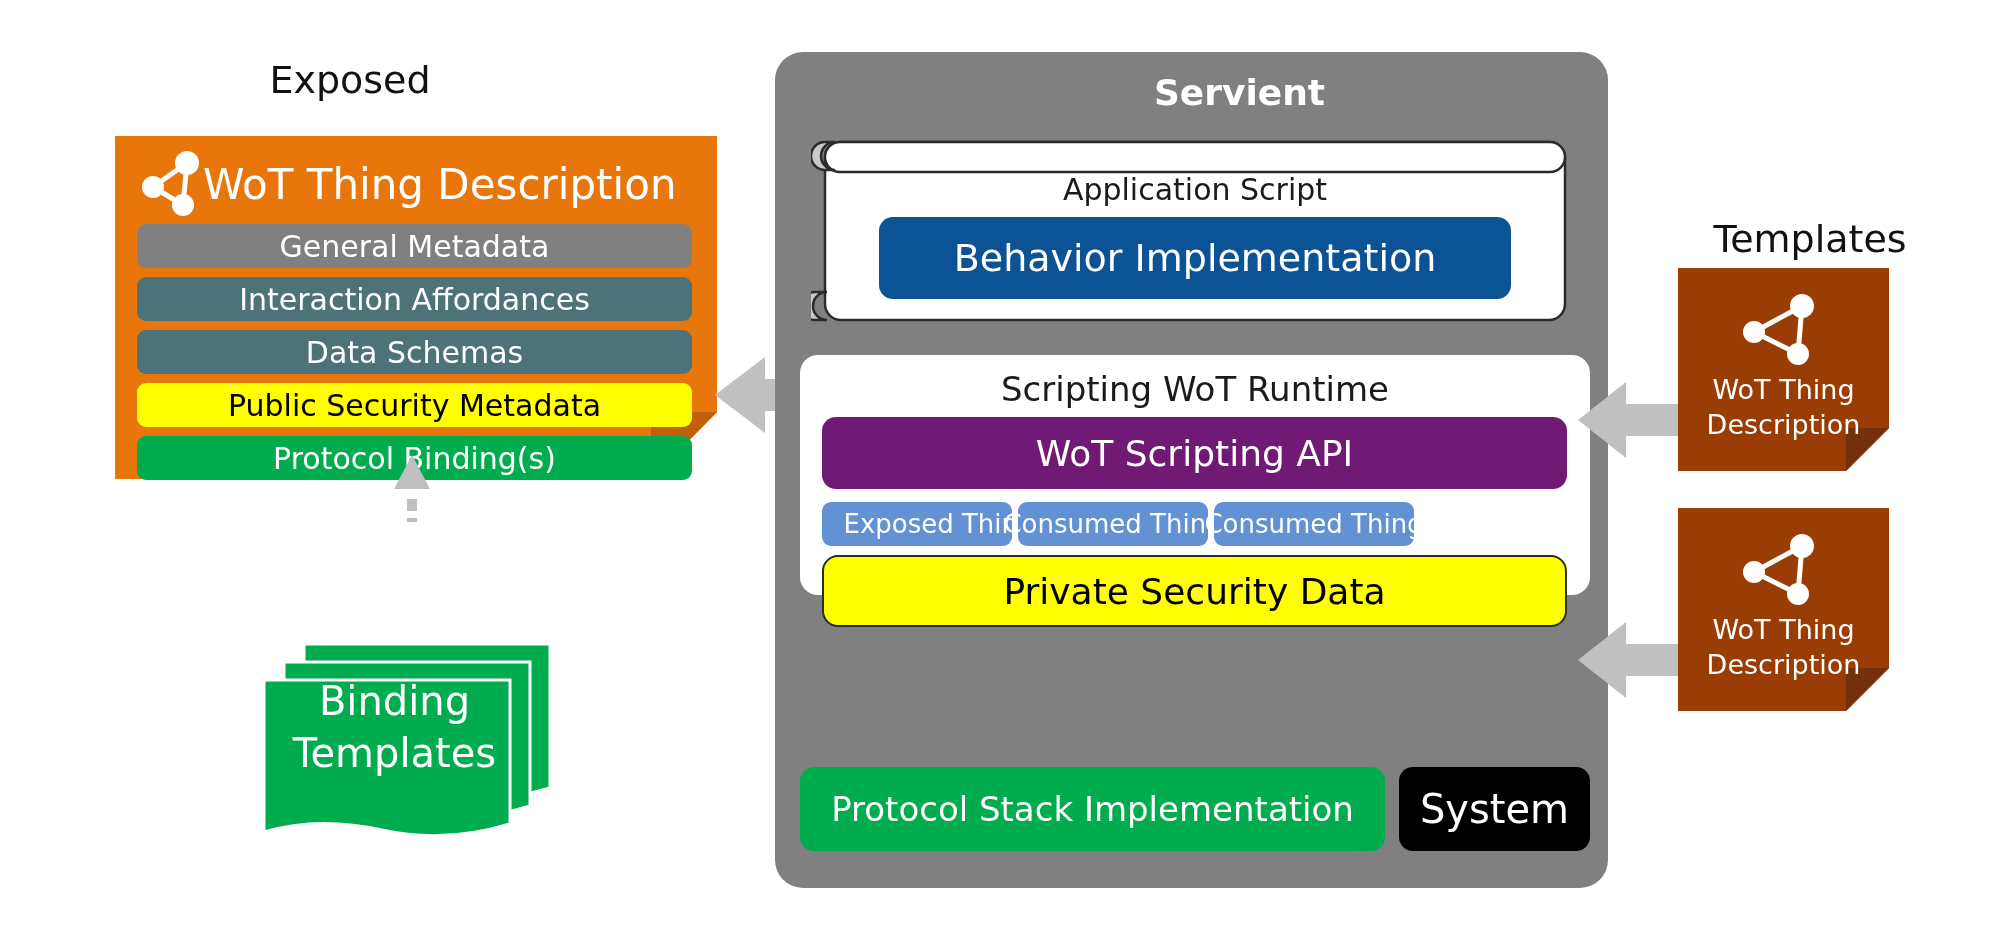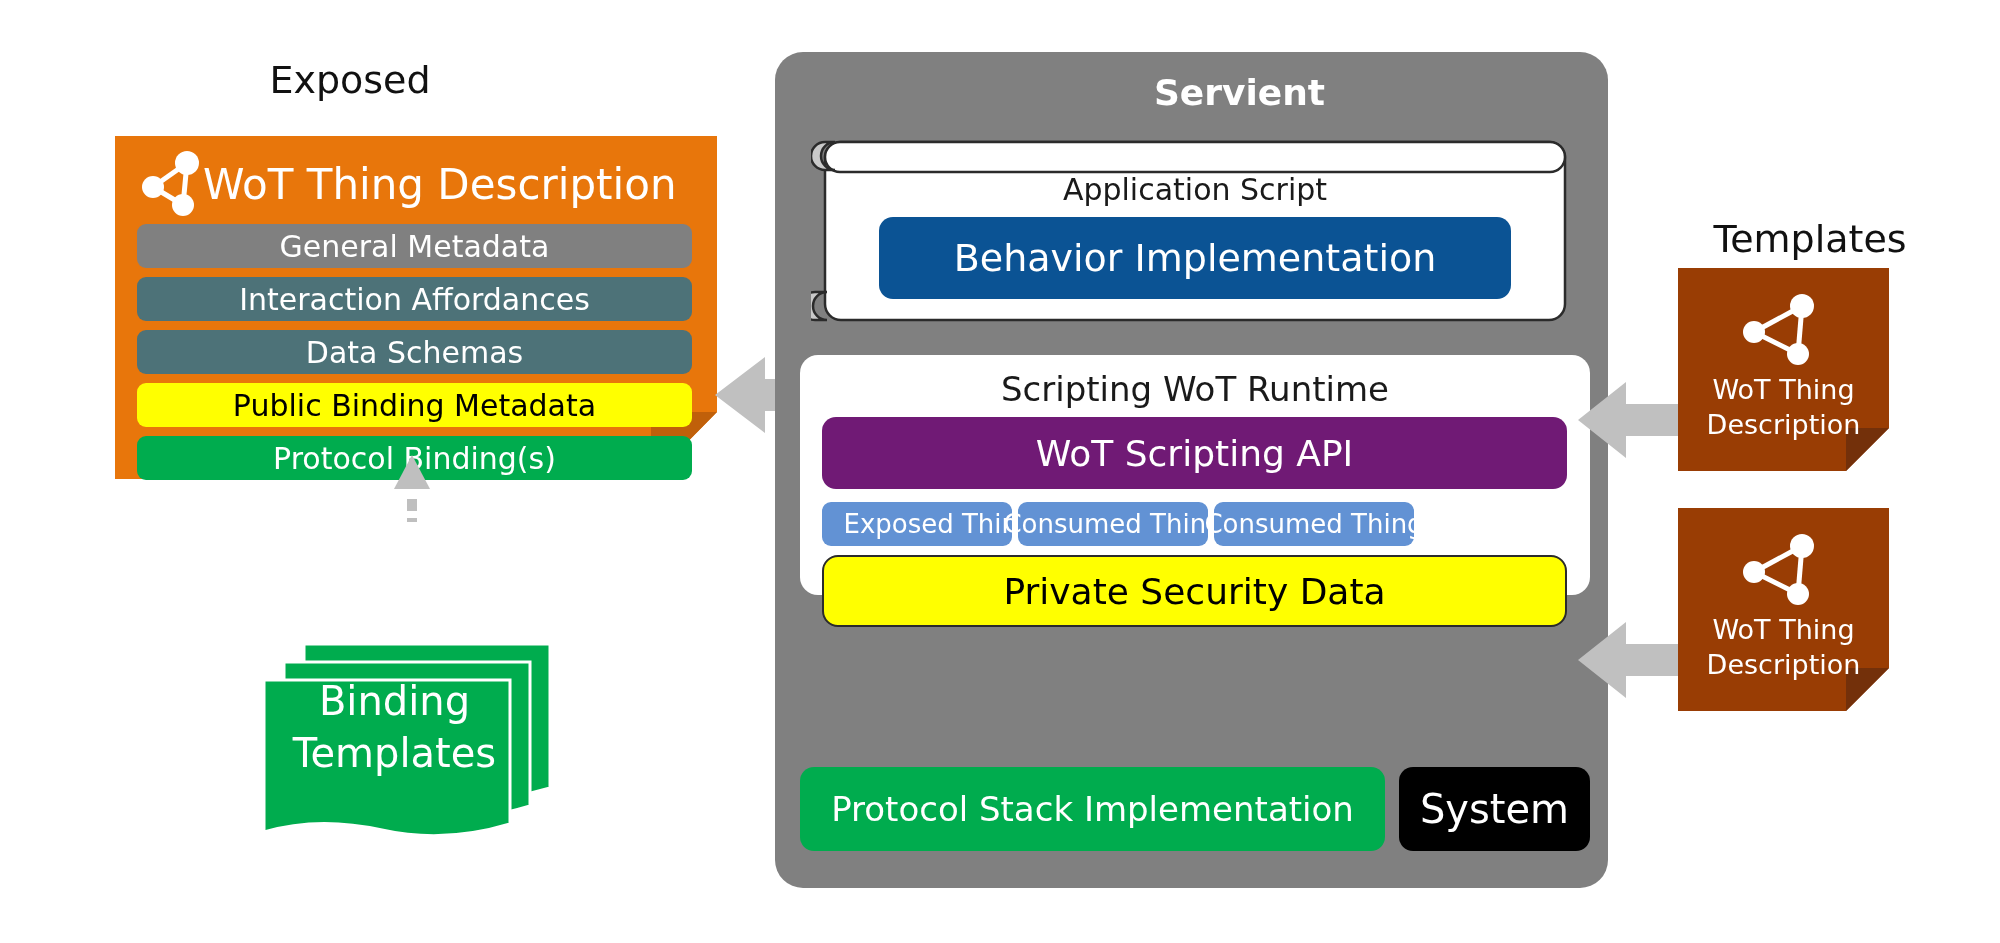--- a/index.html
+++ b/index.html
@@ -255,21 +255,21 @@
         <circle cx="12" cy="37" r="11" fill="#ffffff"></circle>
         <circle cx="46" cy="13" r="12" fill="#ffffff"></circle>
         <circle cx="42" cy="55" r="11" fill="#ffffff"></circle>
       </svg>
       <span class="label">WoT Thing Description</span>
     </div>
 
     <div class="td-row ctr" id="row-general">General Metadata</div>
     <div class="td-row ctr" id="row-interaction">Interaction Affordances</div>
     <div class="td-row ctr" id="row-schemas">Data Schemas</div>
-    <div class="td-row ctr" id="row-public-sec">Public Binding Metadata</div>
+    <div class="td-row ctr" id="row-public-sec">Public Security Metadata</div>
     <div class="td-row ctr" id="row-protocol">Protocol Binding(s)</div>
   </div>
 
   <svg class="abs" id="binding-arrow" viewBox="0 0 40 80">
     <polygon points="20,0 38,34 2,34" fill="#bfbfbf"></polygon>
     <rect x="15" y="44" width="10" height="12" fill="#bfbfbf"></rect>
     <rect x="15" y="63" width="10" height="4" fill="#bfbfbf"></rect>
   </svg>
 
   <div class="abs" id="binding-templates">

